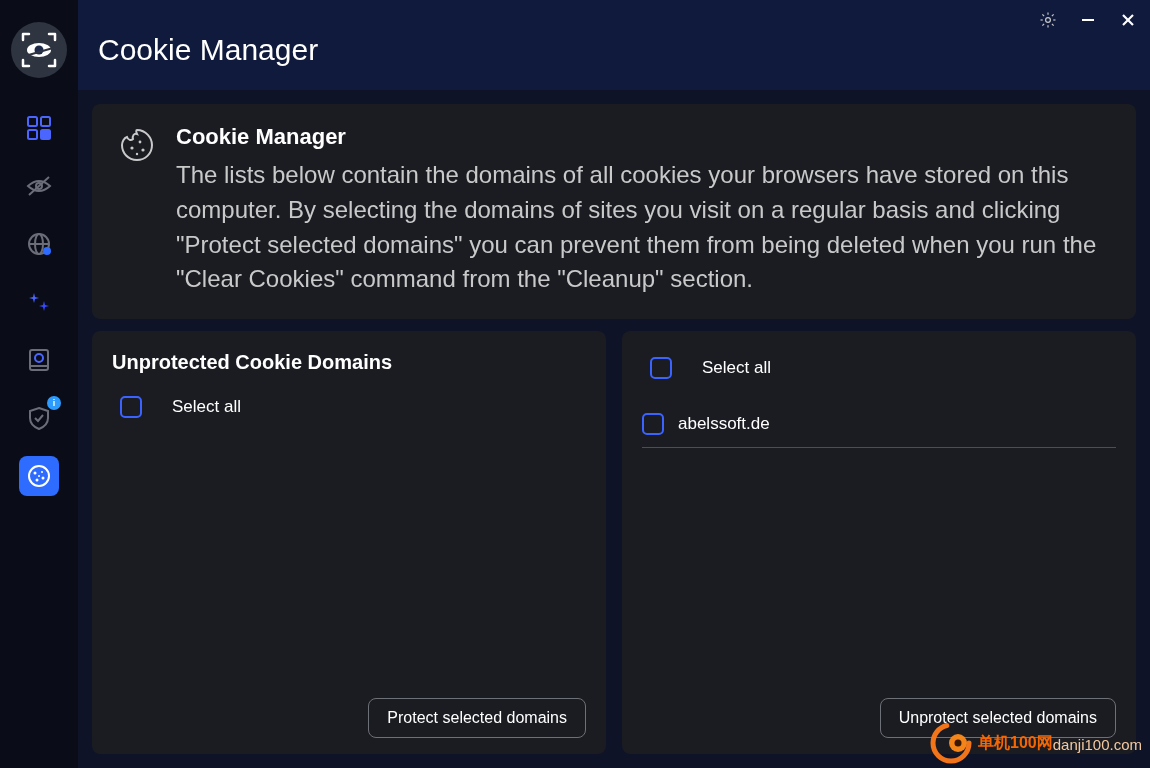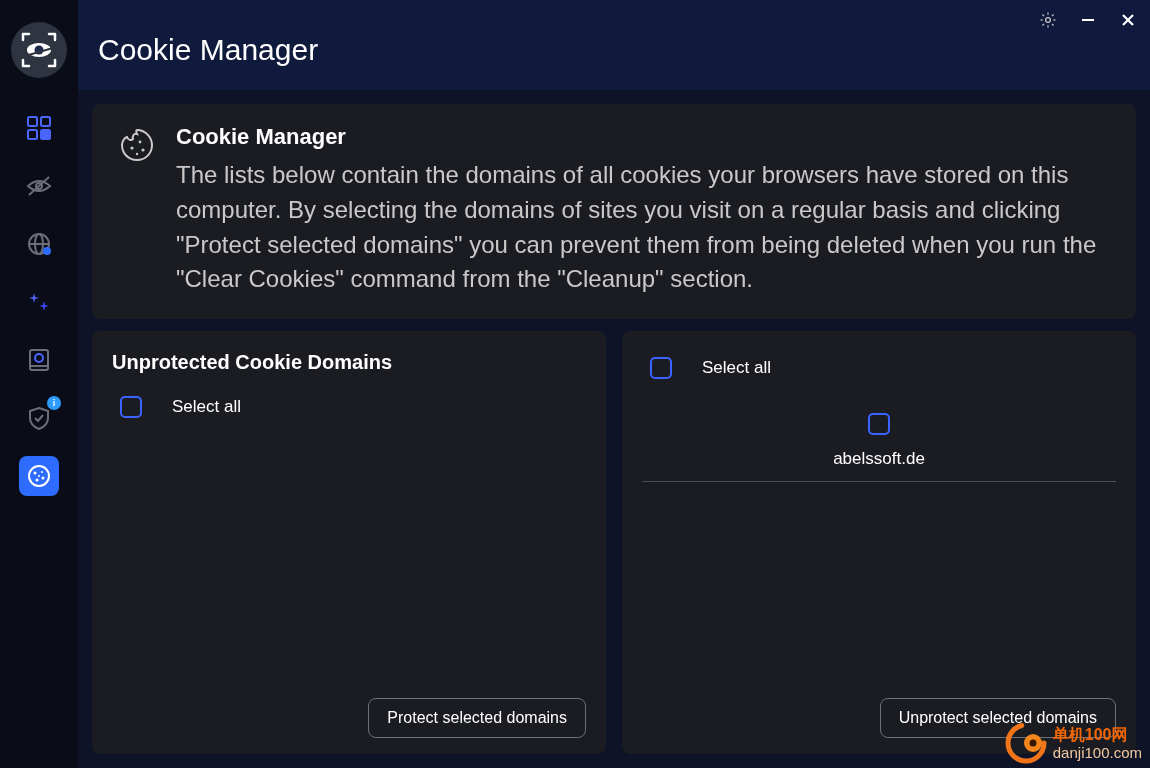--- a/index.html
+++ b/index.html
@@ -192,21 +192,20 @@
   .domain-row {
     display: flex;
     align-items: center;
     gap: 14px;
     padding: 12px 0 12px 0;
     color: #ffffff;
     font-size: 17px;
     cursor: pointer;
     border-bottom: 1px solid #4a4e57;
     margin: 16px 0 0 0;
-    flex-direction: column;
   }
   .panel-spacer { flex: 1 }
   .panel-footer {
     display: flex;
     justify-content: flex-end;
     padding-top: 10px;
   }
   .outline-btn {
     border: 1px solid #6e7077;
     background: transparent;
@@ -231,21 +230,21 @@
   }
   .wm-logo {
     width: 42px;
     height: 42px;
     display:flex;
     align-items:center;
     justify-content:center;
   }
   .wm-text {
     display:flex;
-    flex-direction:column;
+    flex-direction:row;
     line-height:1;
   }
   .wm-line1 { color:#ff6a00; font-weight:bold; font-size:16px; }
   .wm-line2 { color:#ffd2a8; font-size:15px; margin-top:2px; }
 </style>
 </head>
 <body>
 
 <div class="window">
 

